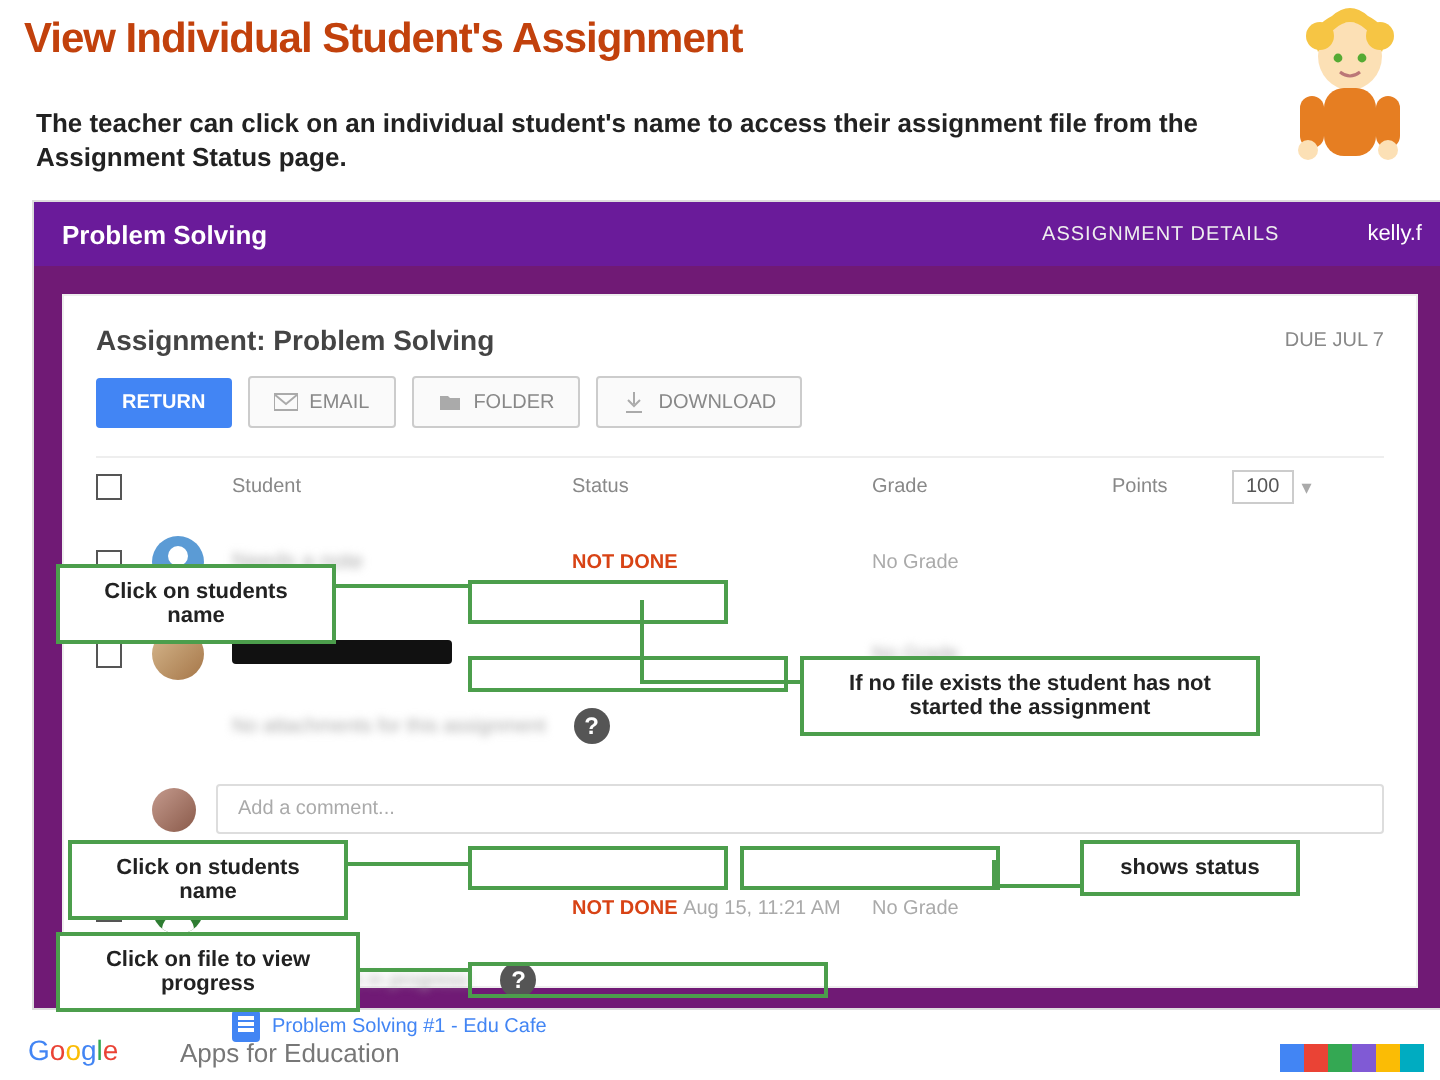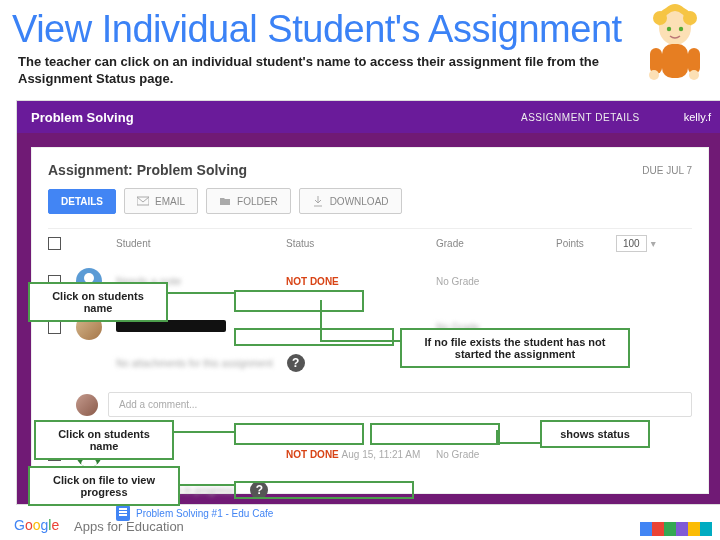--- a/index.html
+++ b/index.html
@@ -7,23 +7,23 @@
     width: 720px;
     height: 540px;
     font-family: Arial, Helvetica, sans-serif;
     position: relative;
     background: #fff;
     overflow: hidden;
   }
   .slide-title {
     position: absolute;
     top: 8px; left: 12px;
-    font-size: 38px;
-    font-weight: 400;
-    color: #3b82f6;
+    font-size: 21px;
+    font-weight: 700;
+    color: #c2410c;
     letter-spacing: -0.5px;
   }
   .slide-intro {
     position: absolute;
     top: 54px; left: 18px;
     width: 600px;
     font-size: 13px;
     font-weight: 700;
     color: #222;
     line-height: 1.3;
@@ -36,21 +36,21 @@
   }
 
   
   .brand {
     position: absolute;
     bottom: 4px; left: 14px;
     font-size: 13px;
     color: #5f5f5f;
     display: flex;
     align-items: center;
-    gap: 0;
+    gap: 16px;
   }
   .brand .g svg { display:block; }
   .brand .apps { color:#777; font-weight:400; }
 
   
   .cbars {
     position: absolute;
     bottom: 4px; right: 8px;
     display: flex;
   }
@@ -239,21 +239,21 @@
   </div>
 
   <div class="card">
     <div class="card-head">
       <div class="card-title">Assignment: Problem Solving</div>
       <div class="due">DUE JUL 7</div>
     </div>
 
     <div class="toolbar">
       <div class="btn primary">
-          <span>DETAILS</span>
+          <span>RETURN</span>
         </div>
       <div class="btn">
         <span class="ic"><svg width="12" height="12">
               <rect x="0" y="2" width="12" height="8" fill="none" stroke="#aaa"></rect>
               <path d="M0 2 L6 7 L12 2" stroke="#aaa" fill="none"></path>
             </svg></span>
         <span>EMAIL</span>
       </div>
       <div class="btn">
         <span class="ic"><svg width="12" height="12">

